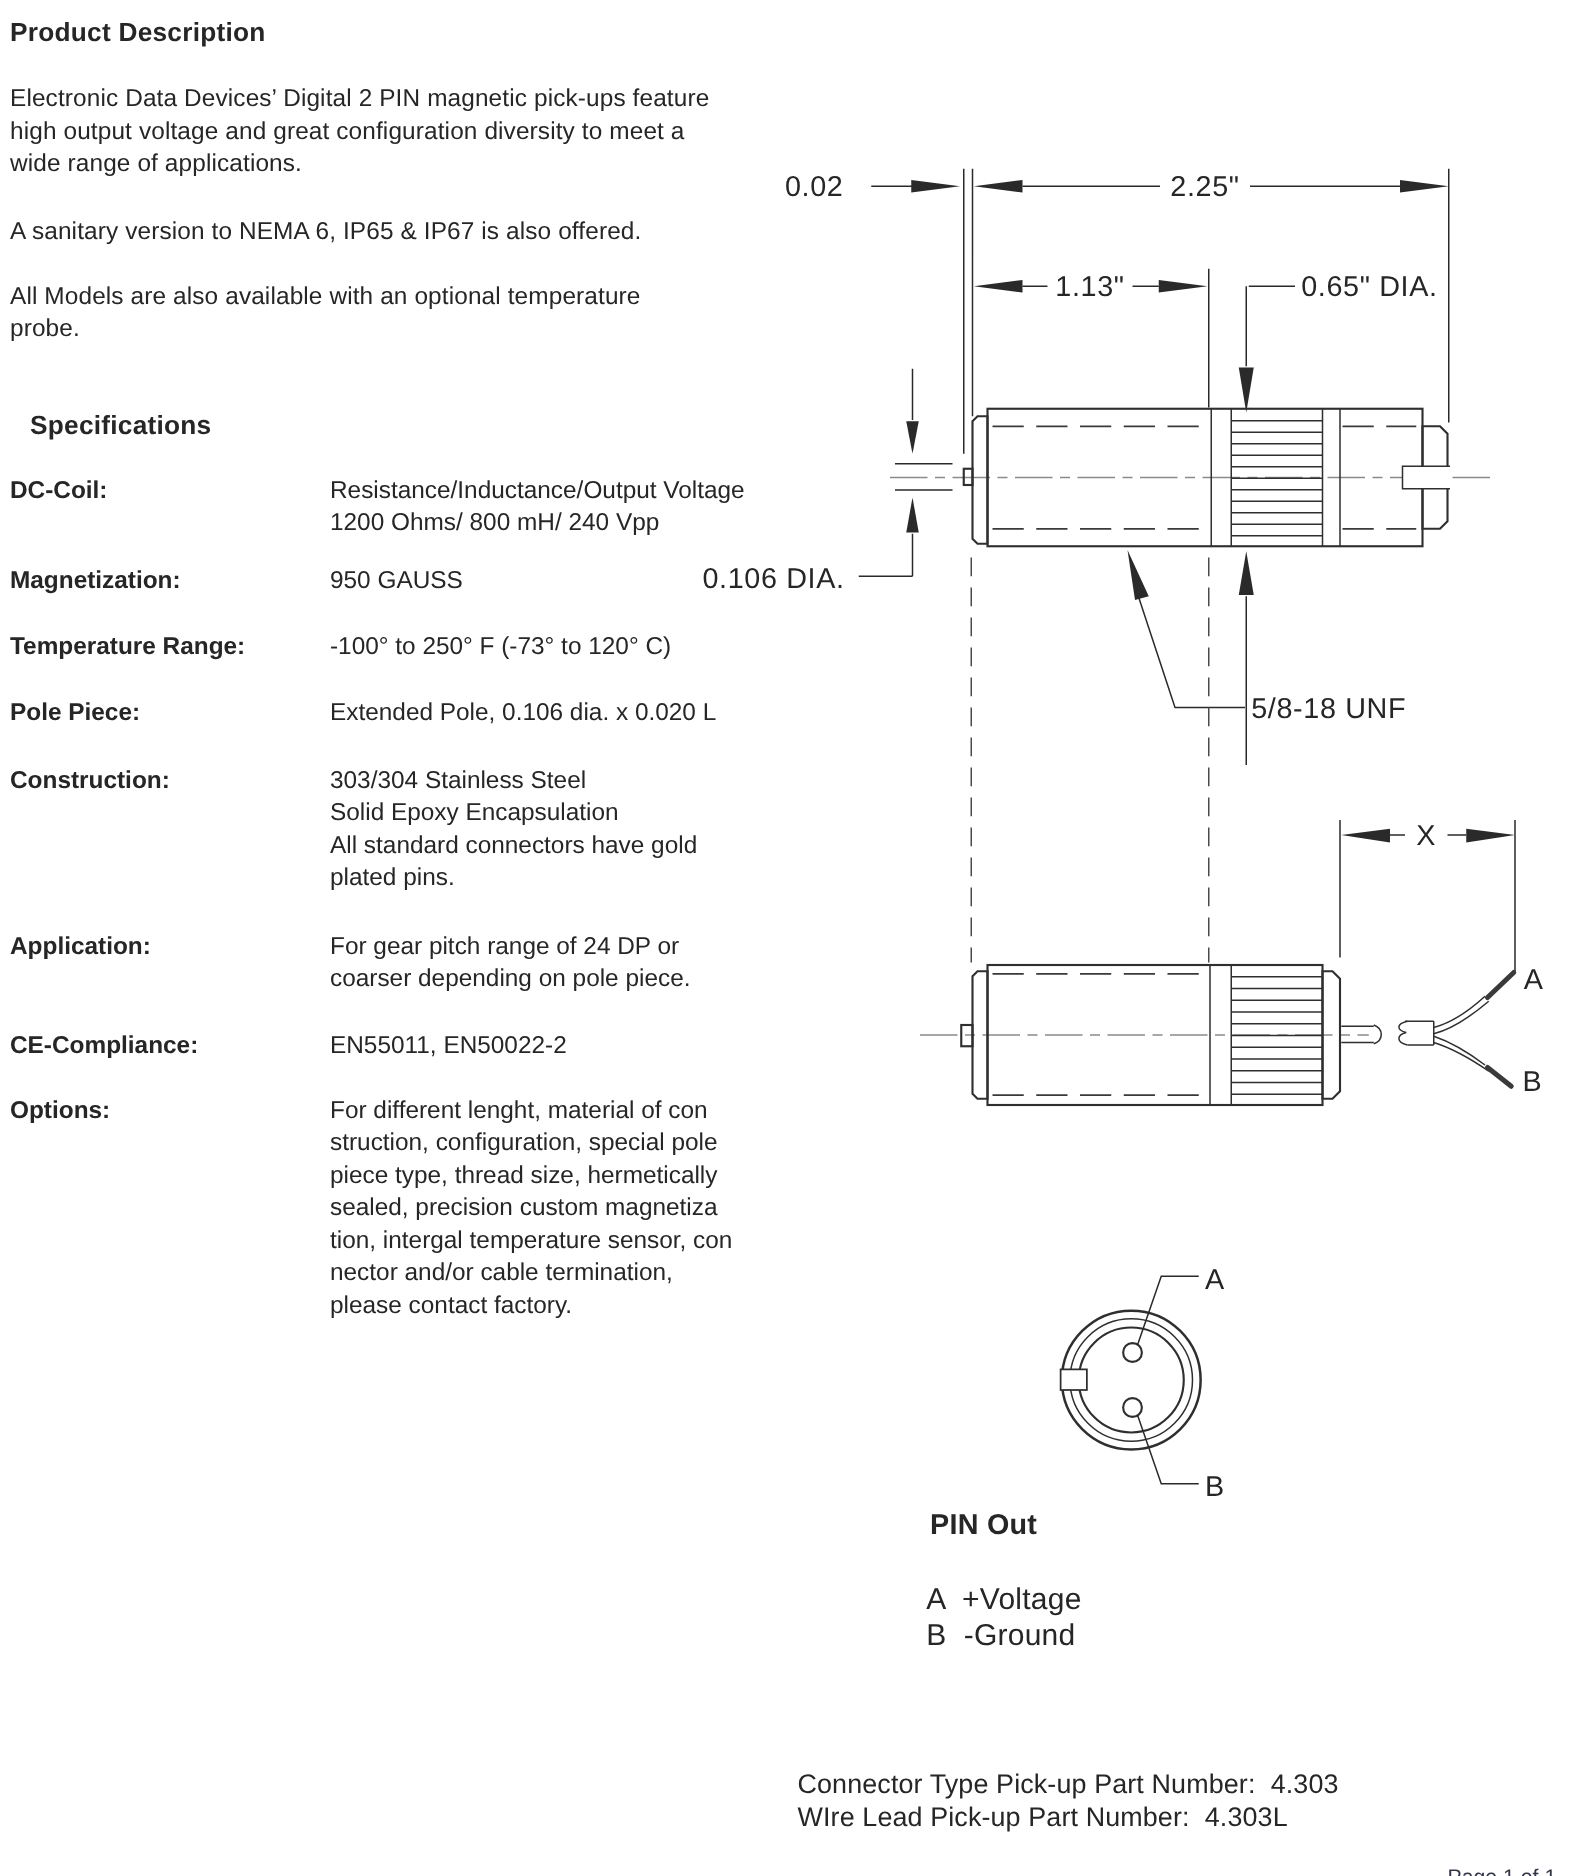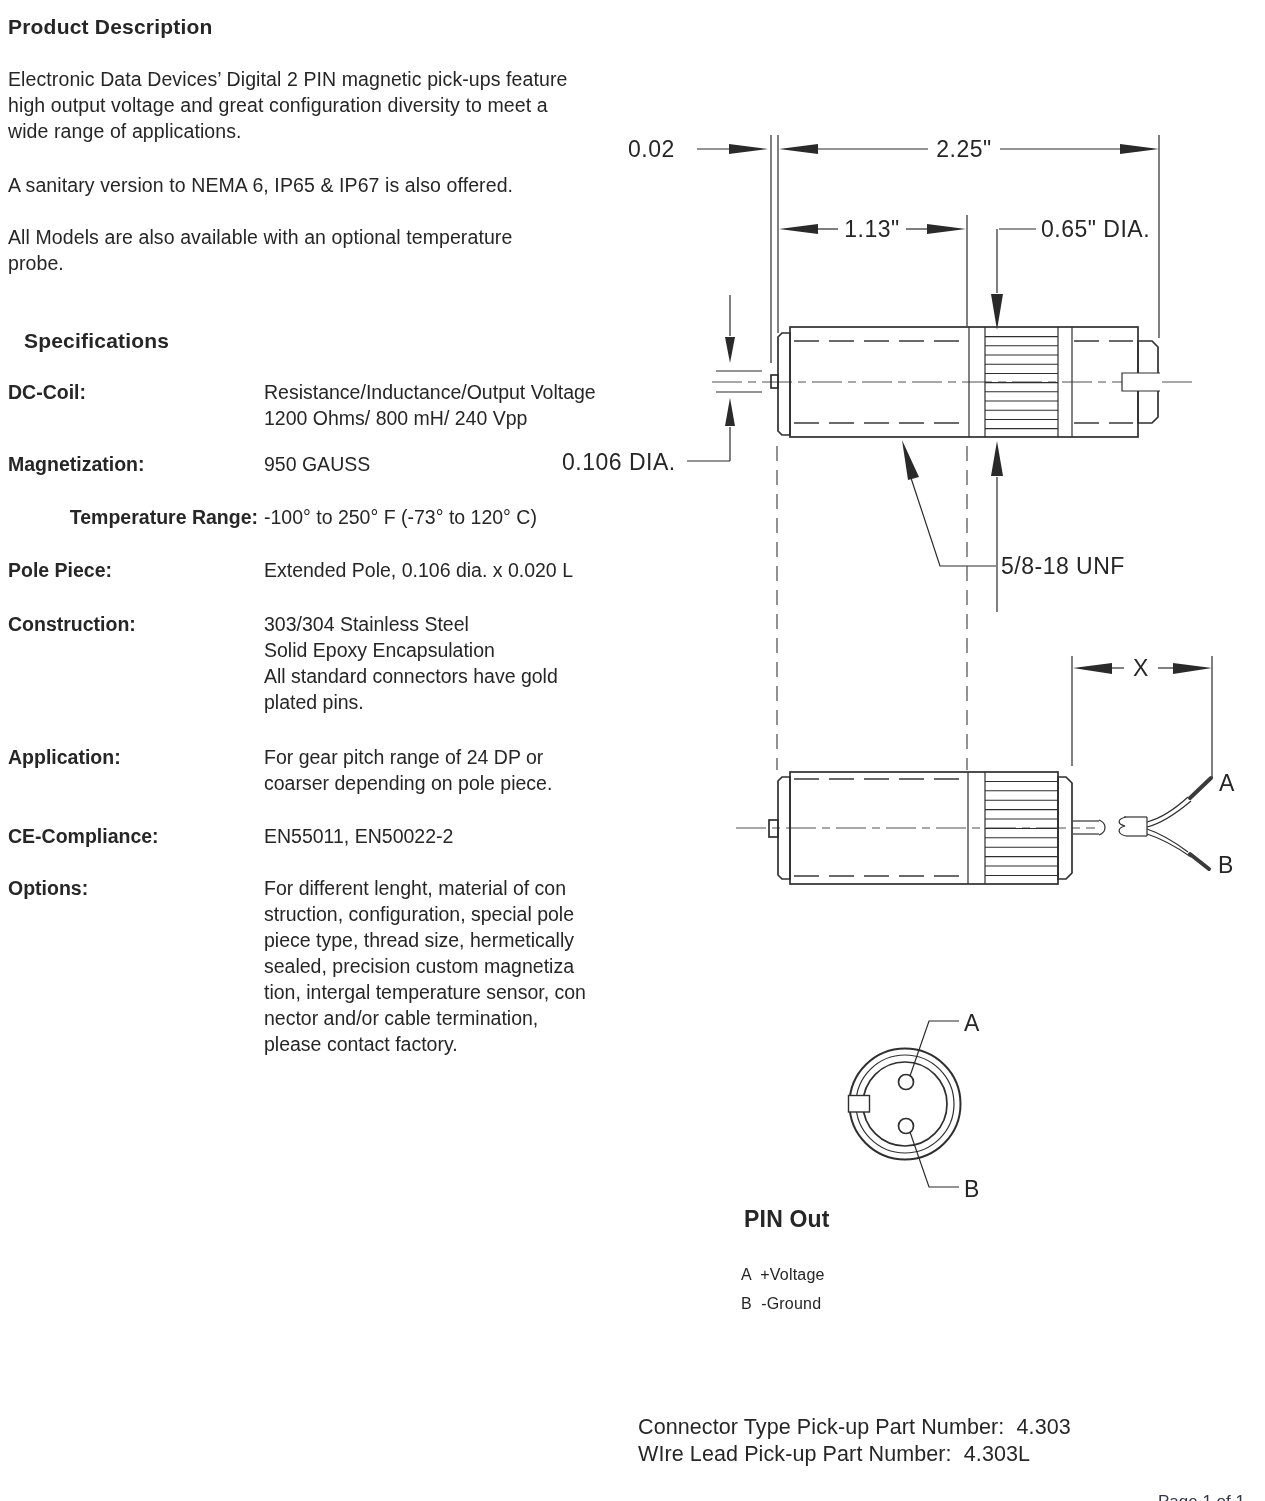--- a/index.html
+++ b/index.html
@@ -6,21 +6,21 @@
   .page{
     position:relative;width:1265px;height:1501px;background:#ffffff;overflow:hidden;
     font-family:"Liberation Sans",sans-serif;color:#262626;
   }
   .abs{position:absolute;margin:0;}
   .h-main{font-size:21px;font-weight:bold;letter-spacing:.2px;}
   .body-text{font-size:19.5px;line-height:26px;white-space:pre-line;letter-spacing:.1px;max-width:670px;}
   .spec-label{left:8px;width:250px;font-weight:bold;font-size:19.5px;line-height:26px;}
   .spec-value{left:264px;width:430px;font-size:19.5px;line-height:26px;white-space:pre-line;}
   .pinout-heading{font-weight:bold;font-size:23px;letter-spacing:.2px;}
-  .pinout-line{font-size:16px;white-space:pre;letter-spacing:.2px;}
+  .pinout-line{font-size:24px;white-space:pre;letter-spacing:.2px;}
   .pn-line{font-size:21.5px;white-space:pre;letter-spacing:.1px;text-align:center;}
   .footer-partial{font-size:17px;color:#33364a;}
   
   svg text{fill:#262626;font-family:"Liberation Sans",sans-serif;font-size:23px;letter-spacing:.5px;}
   .ol{fill:none;stroke:#2f2f2f;stroke-width:1.7;}
   .ol2{fill:none;stroke:#2f2f2f;stroke-width:2;}
   .thin{fill:none;stroke:#2f2f2f;stroke-width:1.2;}
   .thread{fill:none;stroke:#2f2f2f;stroke-width:1.05;}
   .dim{fill:none;stroke:#2a2a2a;stroke-width:1.2;}
   .ah{fill:#2a2a2a;stroke:none;}
@@ -44,21 +44,21 @@
 
   <h2 class="abs h-main" style="left:8px;top:329px;margin-left:16px;">Specifications</h2>
 
   <div class="abs spec-label" style="top:379px;">DC-Coil:</div>
   <div class="abs spec-value" style="top:379px;">Resistance/Inductance/Output Voltage
 1200 Ohms/ 800 mH/ 240 Vpp</div>
 
   <div class="abs spec-label" style="top:451px;">Magnetization:</div>
   <div class="abs spec-value" style="top:451px;">950 GAUSS</div>
 
-  <div class="abs spec-label" style="top:504px;text-align:right;">Temperature Range:</div>
+  <div class="abs spec-label" style="top:504px;">Temperature Range:</div>
   <div class="abs spec-value" style="top:504px;">-100° to 250° F (-73° to 120° C)</div>
 
   <div class="abs spec-label" style="top:557px;">Pole Piece:</div>
   <div class="abs spec-value" style="top:557px;">Extended Pole, 0.106 dia. x 0.020 L</div>
 
   <div class="abs spec-label" style="top:611px;">Construction:</div>
   <div class="abs spec-value" style="top:611px;">303/304 Stainless Steel
 Solid Epoxy Encapsulation
 All standard connectors have gold
 plated pins.</div>

